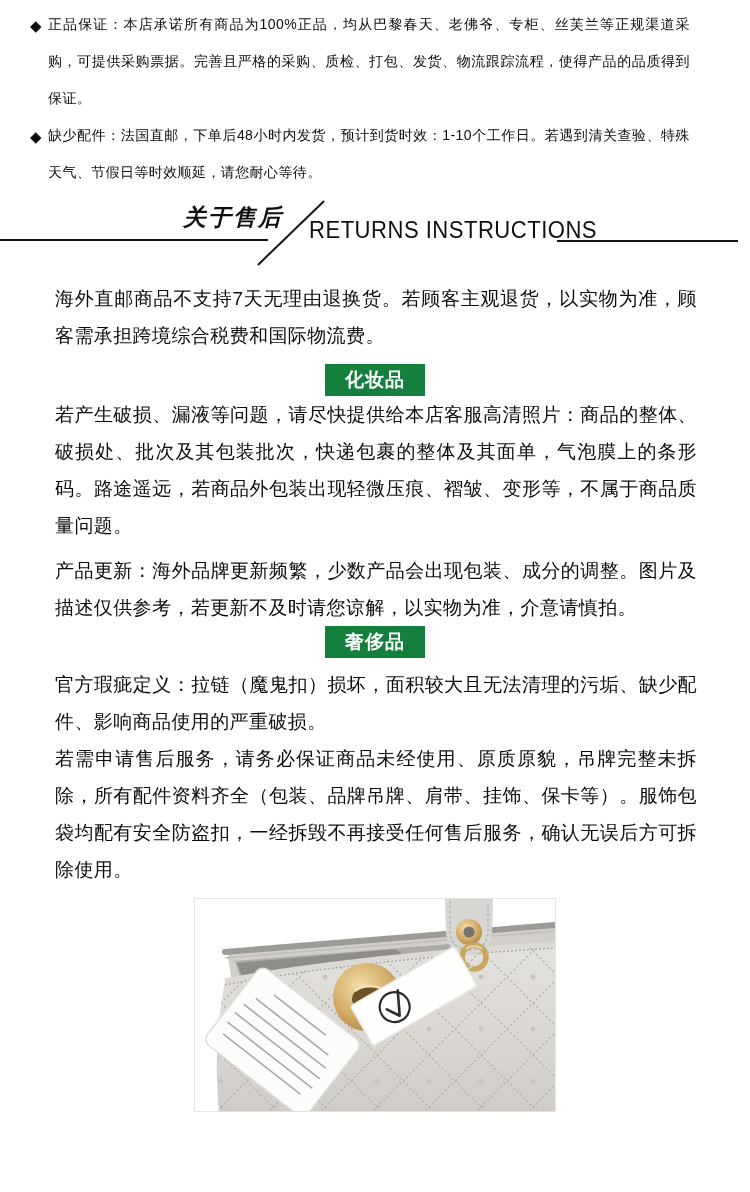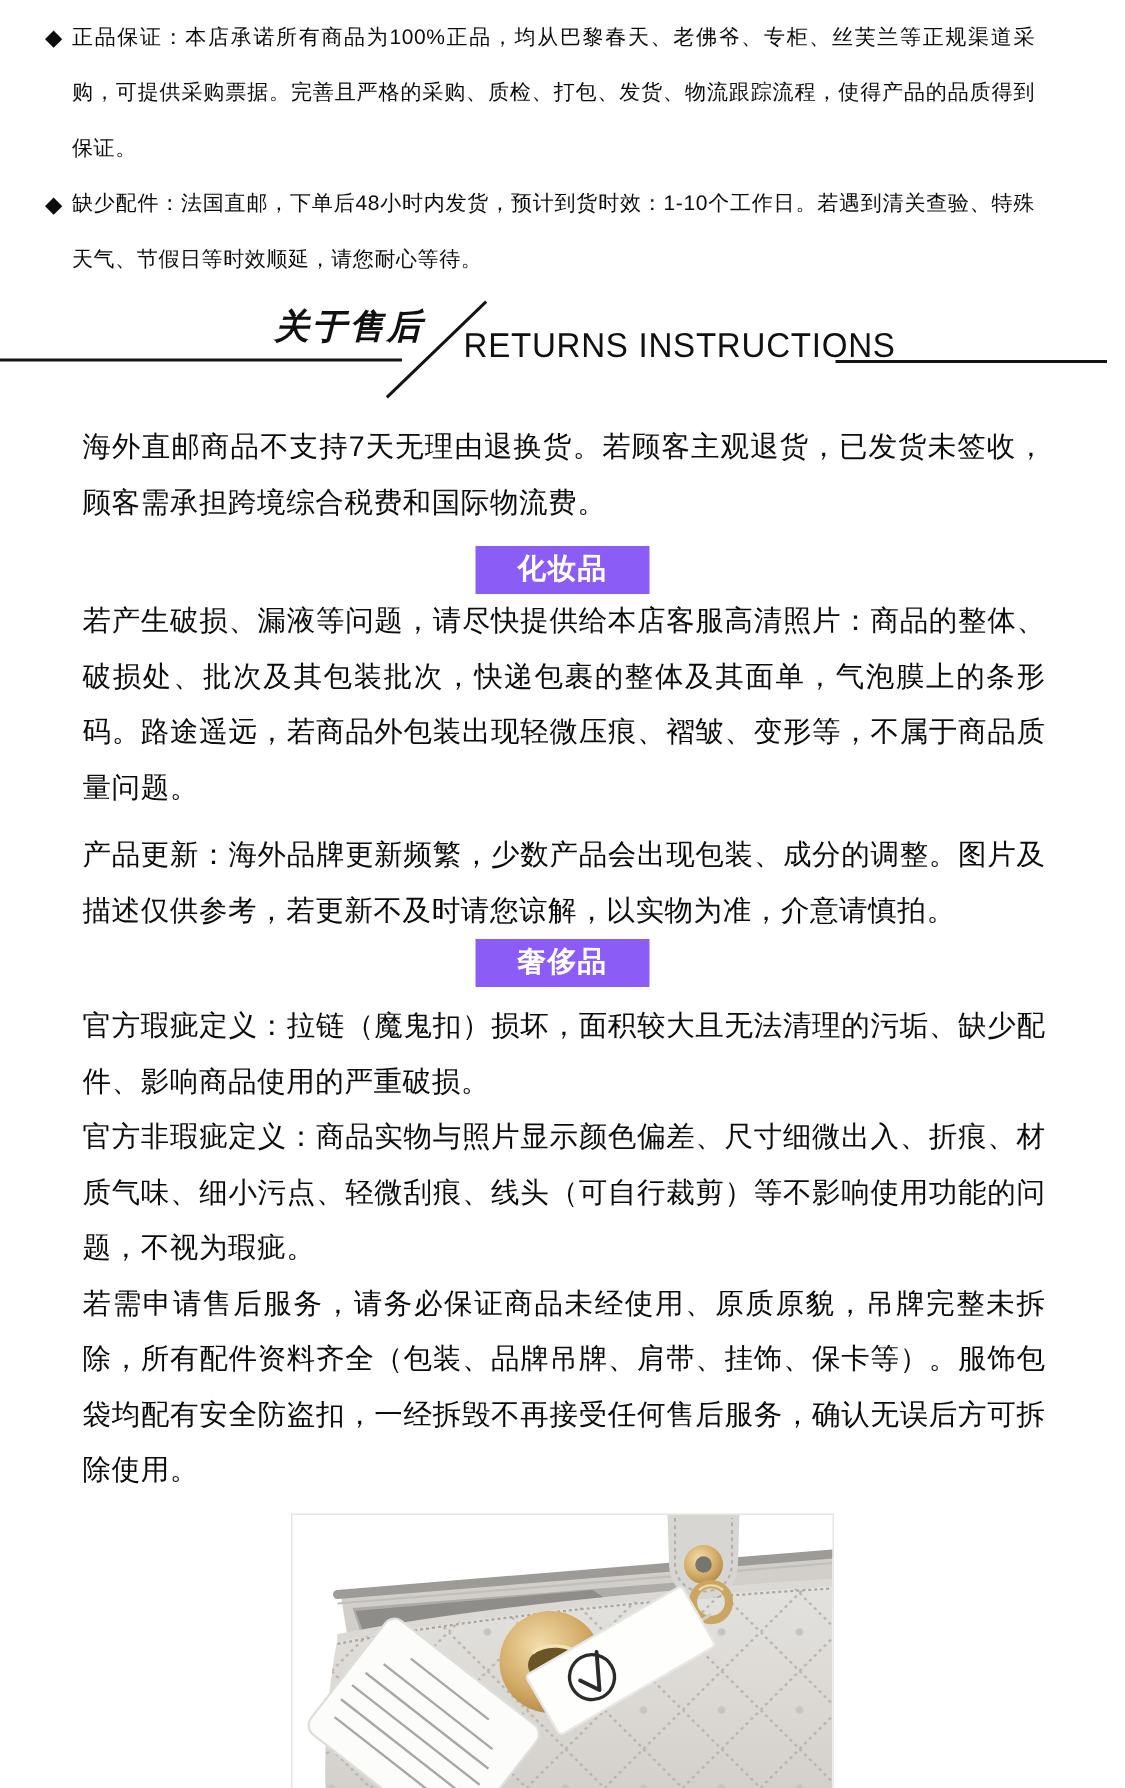--- a/index.html
+++ b/index.html
@@ -43,21 +43,21 @@
   
   .para{
     margin:0 55px;width:642px;font-size:19px;line-height:37px;letter-spacing:.4px;
     color:#0c0c0c;font-weight:500;text-align:justify;
   }
   .para.intro{margin-top:3px;}
   .block{margin-top:8px;}
 
   
   .badge{
-    width:116px;height:32px;margin:0 auto;background:#8b5cf6;color:#fff;
+    width:100px;height:32px;margin:0 auto;background:#15803d;color:#fff;
     font-size:19px;font-weight:700;letter-spacing:1px;text-align:center;
     line-height:32px;
   }
   .badge.b1{margin-top:10px;}
   .badge.b2{margin-top:0px;}
 
   
   .figure{margin-top:10px;}
   .photo{
     width:360px;height:212px;margin:0 auto;border:1px solid #e4e4e2;
@@ -81,29 +81,28 @@
   </div>
 
   <div class="section-header">
     <div class="hline left"></div>
     <div class="zh-title">关于售后</div>
     <div class="slash"></div>
     <div class="en-title">RETURNS INSTRUCTIONS</div>
     <div class="hline right"></div>
   </div>
 
-  <div class="para intro">海外直邮商品不支持7天无理由退换货。若顾客主观退货，已发货未签收，顾客需承担跨境综合税费和国际物流费。</div>
+  <div class="para intro">海外直邮商品不支持7天无理由退换货。若顾客主观退货，以实物为准，顾客需承担跨境综合税费和国际物流费。</div>
 
   <div class="badge b1">化妆品</div>
   <div class="para">若产生破损、漏液等问题，请尽快提供给本店客服高清照片：商品的整体、破损处、批次及其包装批次，快递包裹的整体及其面单，气泡膜上的条形码。路途遥远，若商品外包装出现轻微压痕、褶皱、变形等，不属于商品质量问题。</div>
   <div class="para block">产品更新：海外品牌更新频繁，少数产品会出现包装、成分的调整。图片及描述仅供参考，若更新不及时请您谅解，以实物为准，介意请慎拍。</div>
 
   <div class="badge b2">奢侈品</div>
   <div class="para block">官方瑕疵定义：拉链（魔鬼扣）损坏，面积较大且无法清理的污垢、缺少配件、影响商品使用的严重破损。</div>
-  <div class="para">官方非瑕疵定义：商品实物与照片显示颜色偏差、尺寸细微出入、折痕、材质气味、细小污点、轻微刮痕、线头（可自行裁剪）等不影响使用功能的问题，不视为瑕疵。</div>
   <div class="para">若需申请售后服务，请务必保证商品未经使用、原质原貌，吊牌完整未拆除，所有配件资料齐全（包装、品牌吊牌、肩带、挂饰、保卡等）。服饰包袋均配有安全防盗扣，一经拆毁不再接受任何售后服务，确认无误后方可拆除使用。</div>
 
   <div class="figure">
     <div class="photo">
       <svg width="360" height="212" viewBox="0 0 360 212" xmlns="http://www.w3.org/2000/svg">
         <defs>
           <linearGradient id="gleather" x1="0" y1="0" x2="0" y2="1">
             <stop offset="0" stop-color="#e4e2de"></stop>
             <stop offset="0.5" stop-color="#dbd8d4"></stop>
             <stop offset="1" stop-color="#d0cdc9"></stop>

